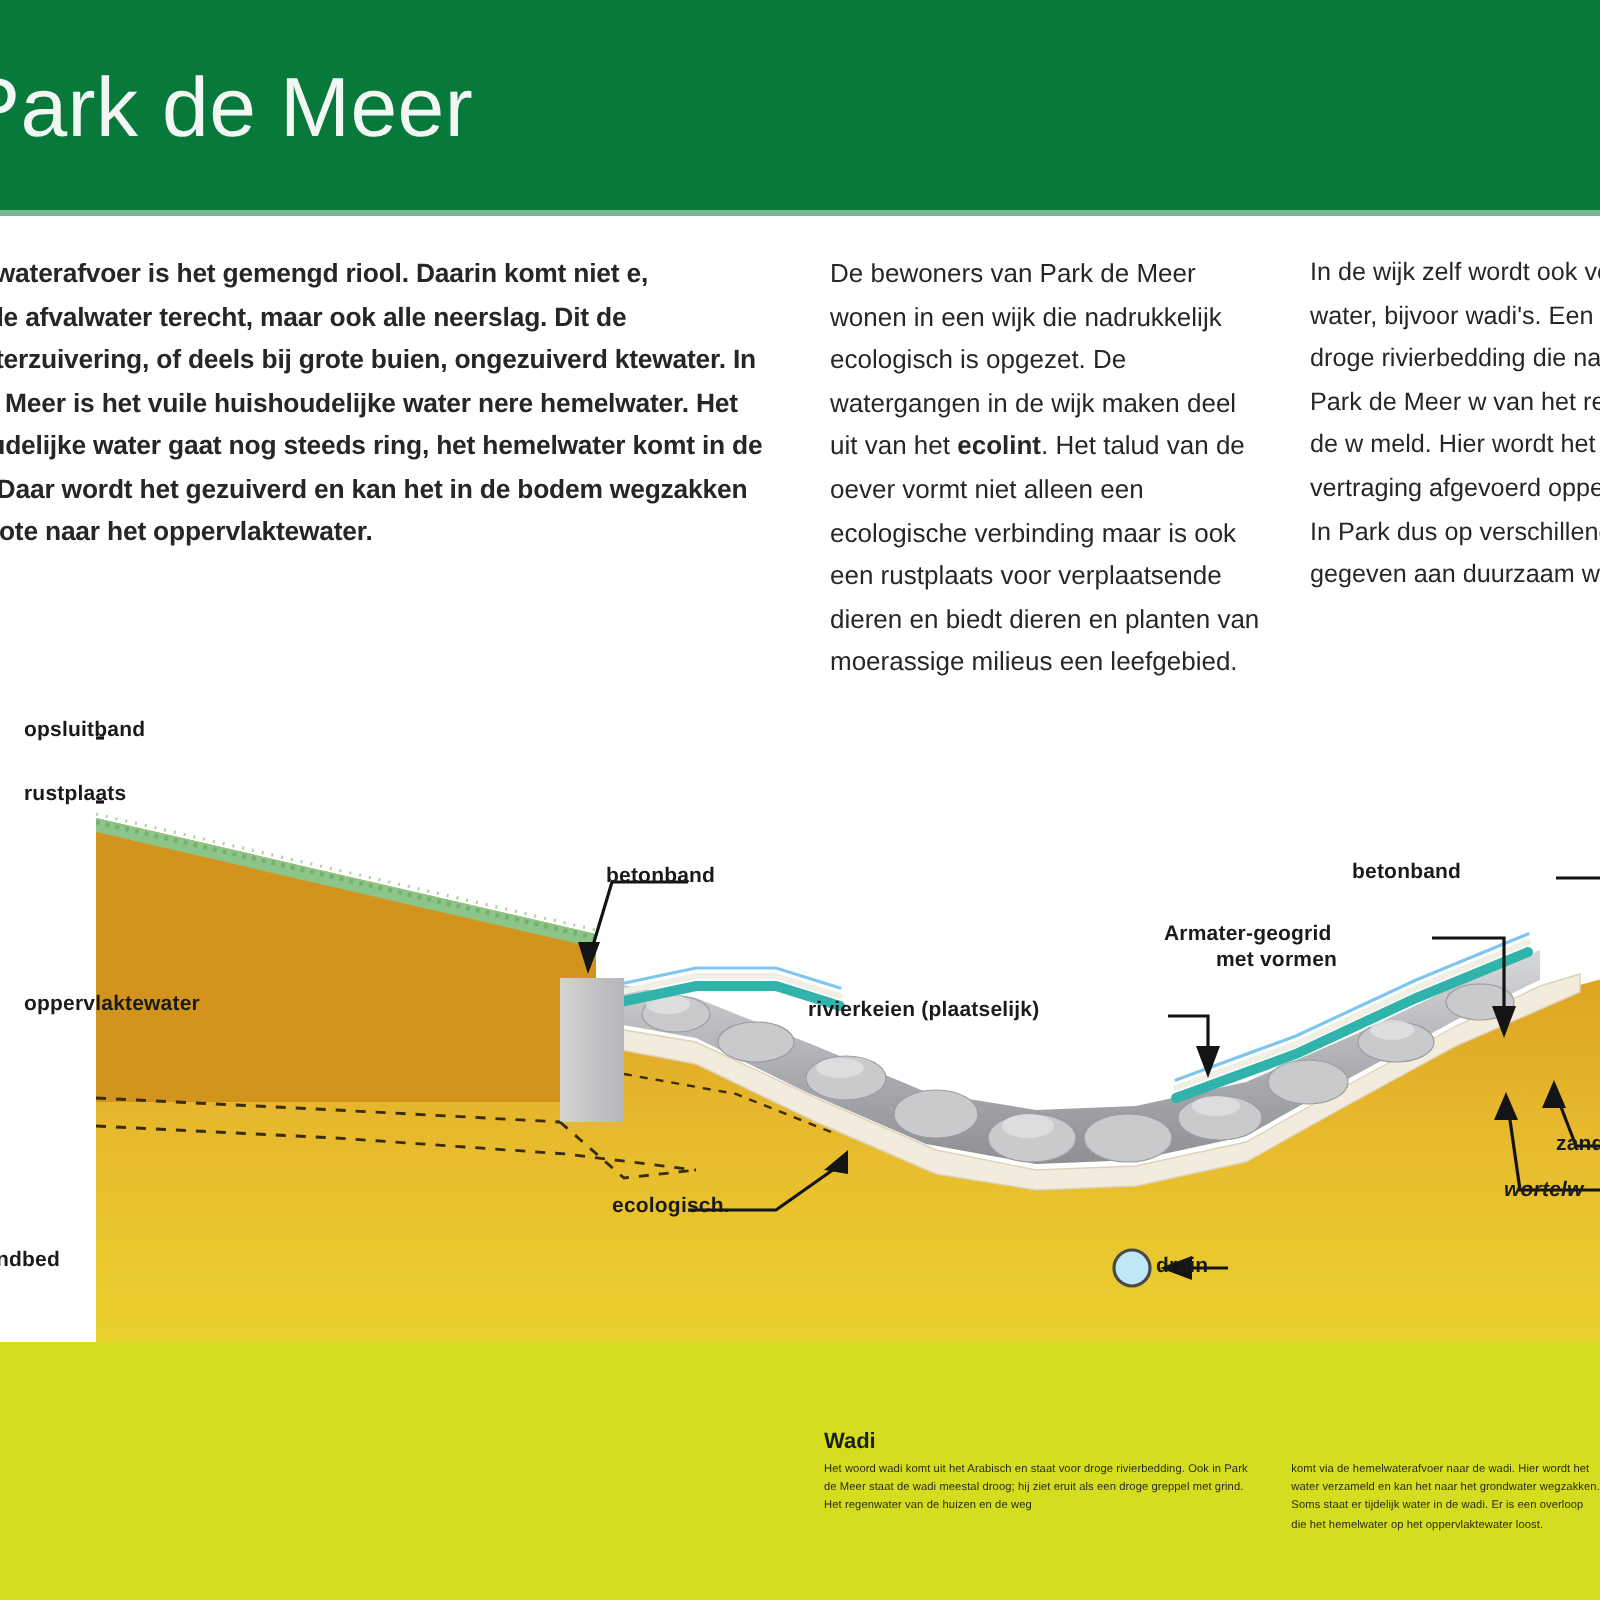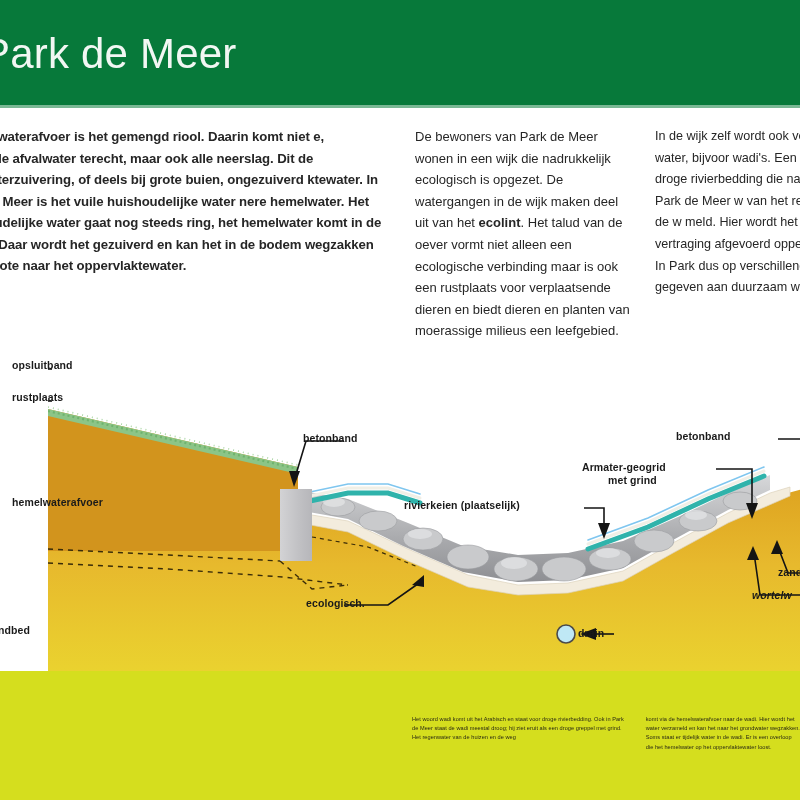--- a/index.html
+++ b/index.html
@@ -206,35 +206,36 @@
         <polygon points="532,293 548,287 548,299"></polygon>
         <polygon points="773,138 766,122 778,121"></polygon>
         <polygon points="704,178 698,162 710,162"></polygon>
         <polygon points="729,199 723,213 735,213"></polygon>
         <polygon points="705,205 699,219 711,219"></polygon>
       </g>
     </svg>
 
     <div class="dlabel" style="left:12px;top:18px;">opsluitband</div>
     <div class="dlabel" style="left:12px;top:50px;">rustplaats</div>
-    <div class="dlabel" style="left:12px;top:155px;">hemelwaterafvoer</div>
+    <div class="dlabel" style="left:12px;top:155px;">oppervlaktewater</div>
     <div class="dlabel" style="left:-2px;top:283px;">ndbed</div>
     <div class="dlabel" style="left:303px;top:91px;">betonband</div>
     <div class="dlabel" style="left:404px;top:158px;text-align:center;">rivierkeien (plaatselijk)</div>
     <div class="dlabel" style="left:306px;top:256px;">ecologisch.</div>
     <div class="dlabel" style="left:578px;top:286px;">drain</div>
     <div class="dlabel" style="left:676px;top:89px;">betonband</div>
     <div class="dlabel" style="left:582px;top:120px;">Armater-geogrid</div>
-    <div class="dlabel" style="left:608px;top:133px;">met grind</div>
+    <div class="dlabel" style="left:608px;top:133px;">met vormen</div>
     <div class="dlabel" style="left:778px;top:225px;">zand</div>
     <div class="dlabel" style="left:752px;top:248px;font-style:italic;">wortelw</div>
   </div>
 
   <div class="wadi-band">
     <div class="wadi-inner">
+      <div class="wadi-title">Wadi</div>
       <div class="wadi-cols">
         <div class="wadi-col">
           <p>Het woord wadi komt uit het Arabisch en staat voor droge rivierbedding. Ook in Park de Meer staat de wadi meestal droog; hij ziet eruit als een droge greppel met grind. Het regenwater van de huizen en de weg</p>
         </div>
         <div class="wadi-col second">
           <p>komt via de hemelwaterafvoer naar de wadi. Hier wordt het water verzameld en kan het naar het grondwater wegzakken. Soms staat er tijdelijk water in de wadi. Er is een overloop die het hemelwater op het oppervlaktewater loost.</p>
         </div>
       </div>
     </div>
   </div>

